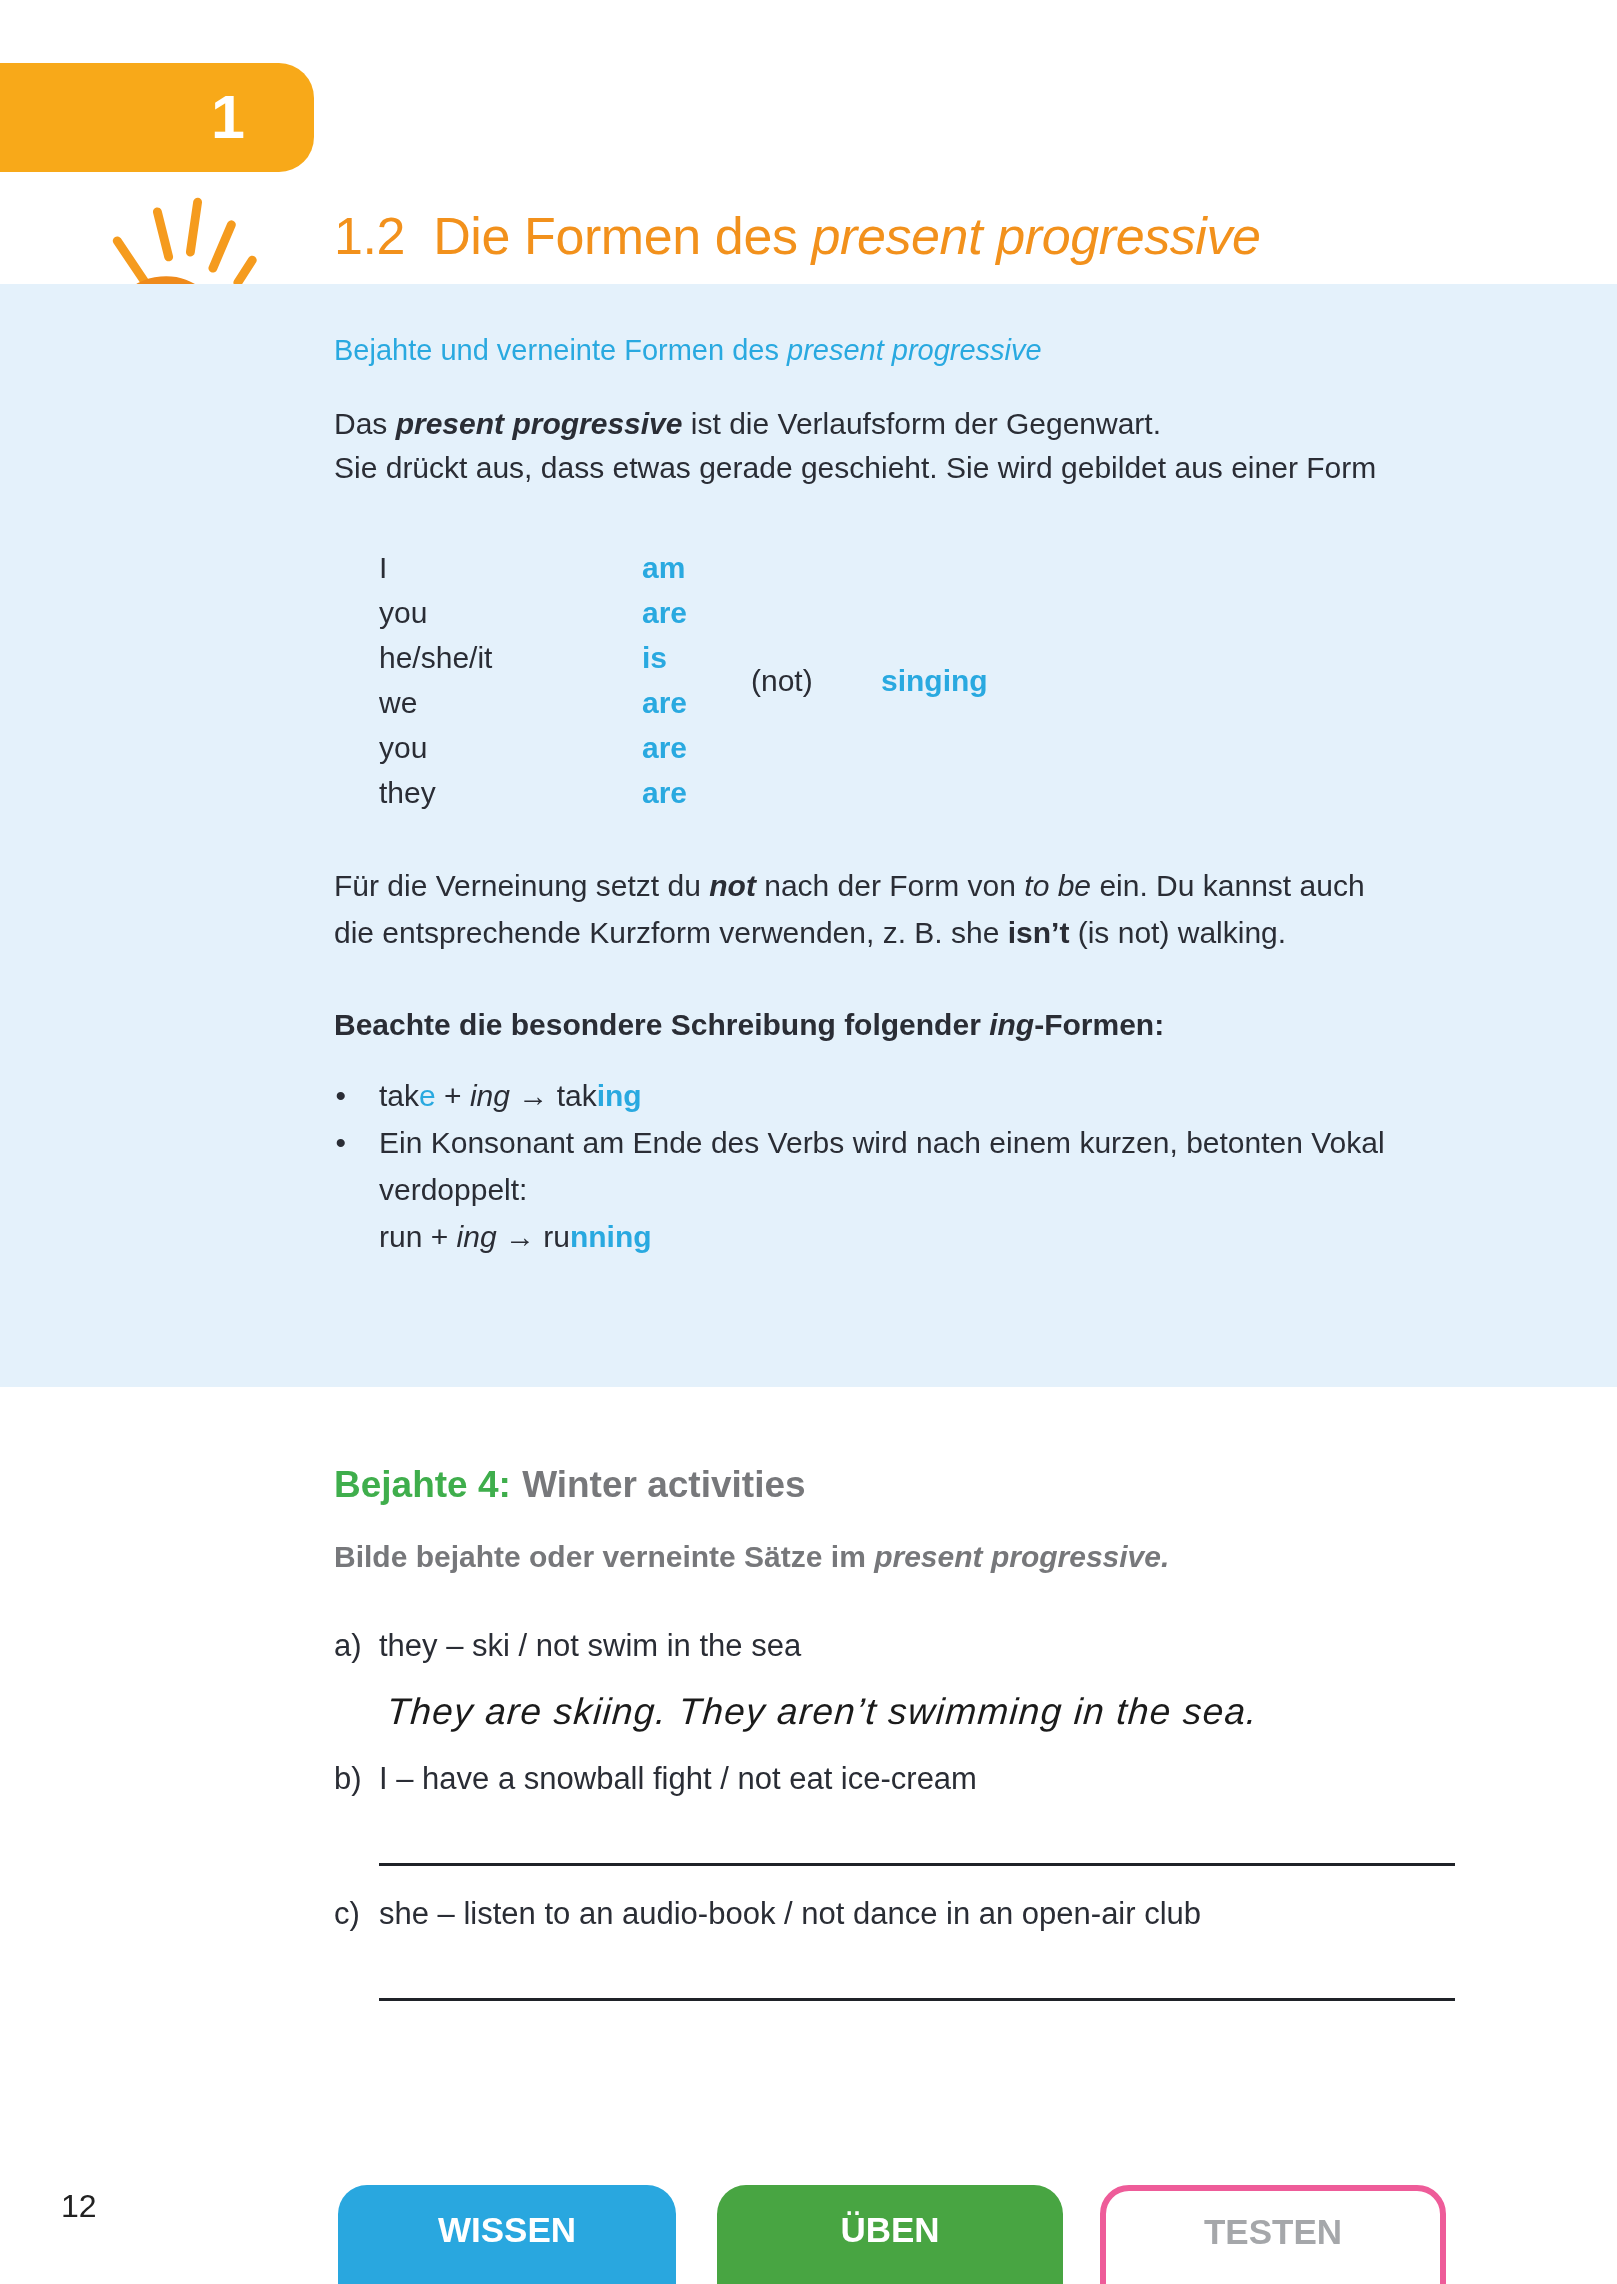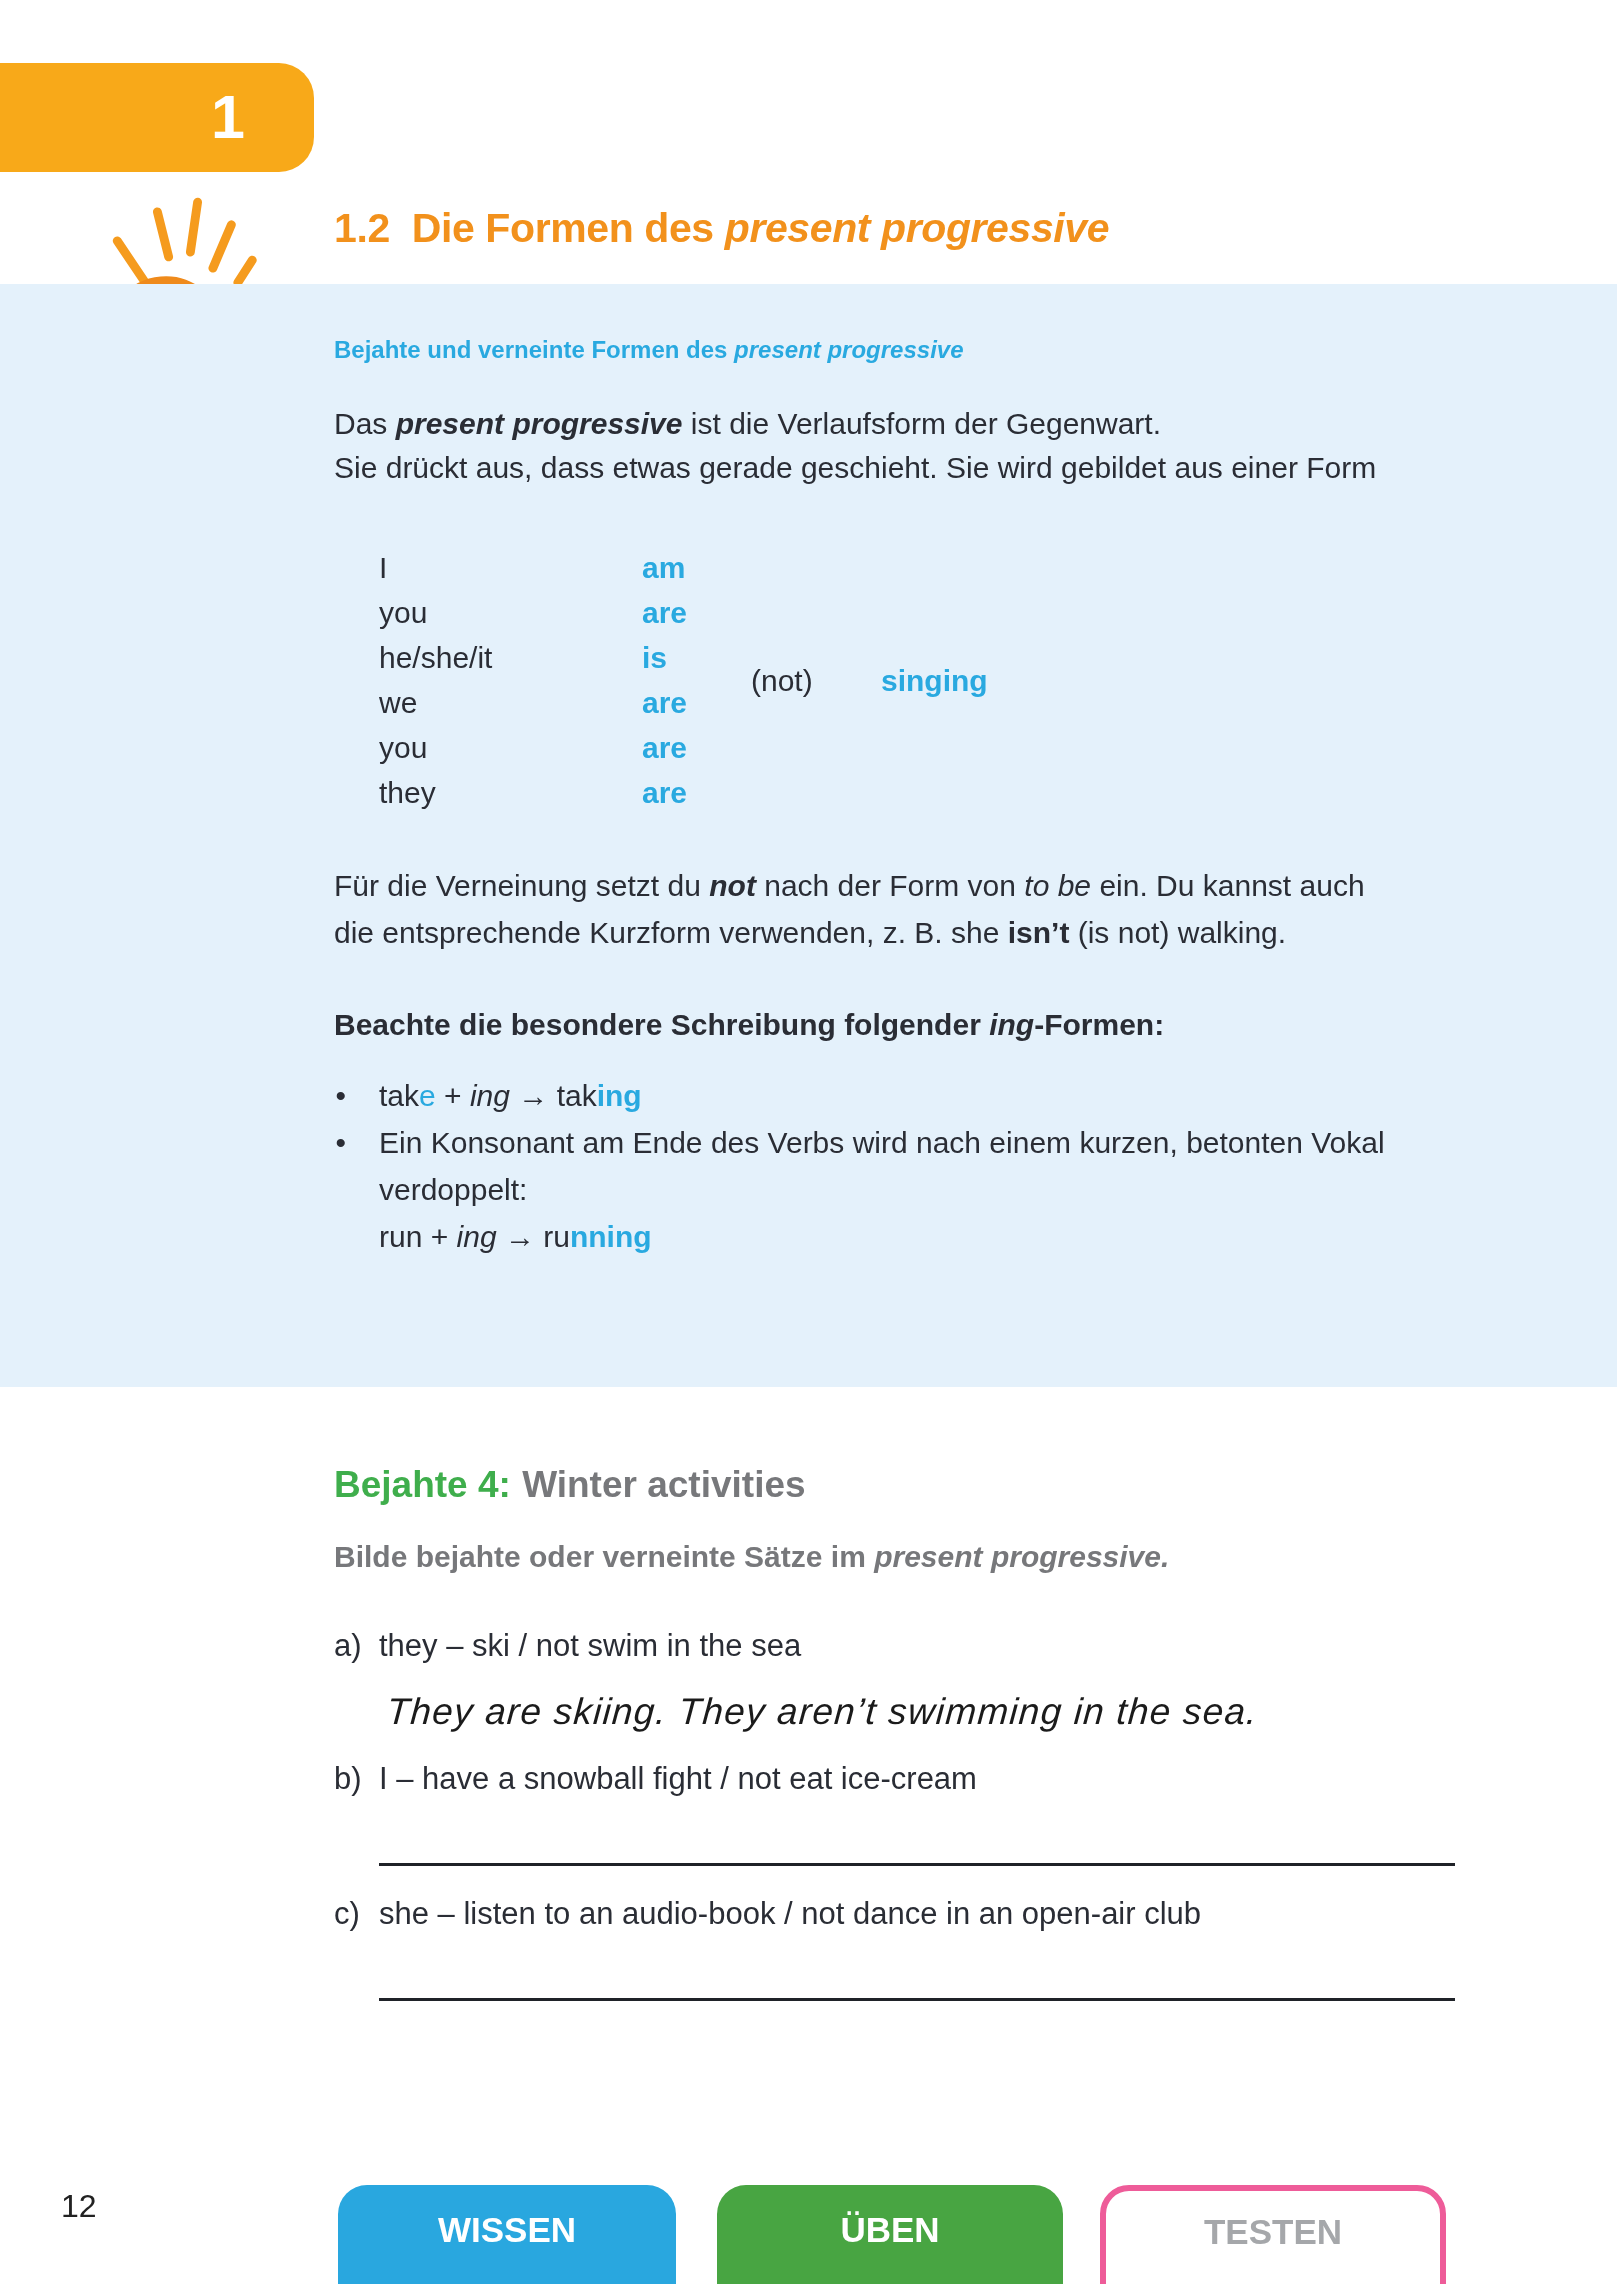--- a/index.html
+++ b/index.html
@@ -18,26 +18,26 @@
   html,body{margin:0;padding:0;}
   body{font-family:"Liberation Sans", sans-serif;}
   .page{position:relative;width:1618px;height:2284px;background:#ffffff;overflow:hidden;}
 
   
   .chapter-tab{position:absolute;left:0;top:63px;width:314px;height:109px;background:var(--tab-orange);
     border-radius:0 35px 35px 0;color:#fff;font-size:61px;font-weight:700;line-height:109px;
     text-align:right;padding-right:69px;box-sizing:border-box;}
 
   
-  .section-heading{position:absolute;left:334px;top:196px;font-size:41px;font-weight:700;
+  .section-heading{position:absolute;left:334px;top:204px;font-size:52px;font-weight:400;
     color:var(--orange);letter-spacing:-0.4px;white-space:nowrap;line-height:64px;}
 
   
   .panel{position:absolute;left:0;top:284px;width:1618px;height:1103px;background:var(--panel);}
-  .panel-heading{position:absolute;left:334px;top:45px;font-size:24px;font-weight:700;
+  .panel-heading{position:absolute;left:334px;top:45px;font-size:29px;font-weight:400;
     color:var(--blue);white-space:nowrap;line-height:42px;}
   .intro{position:absolute;left:334px;top:118px;font-size:30px;color:var(--dark);line-height:44px;}
   .intro .pline{white-space:nowrap;}
 
   .conjugation{position:absolute;left:379px;top:261px;}
   .conj-row{display:flex;height:45px;line-height:45px;font-size:30px;color:var(--dark);}
   .conj-row .pronoun{width:263px;}
   .conj-row .verb{color:var(--blue);font-weight:700;}
   .negation-label{position:absolute;left:751px;top:374px;font-size:30px;color:var(--dark);line-height:45px;}
   .gerund-label{position:absolute;left:881px;top:374px;font-size:30px;color:var(--blue);font-weight:700;line-height:45px;}

